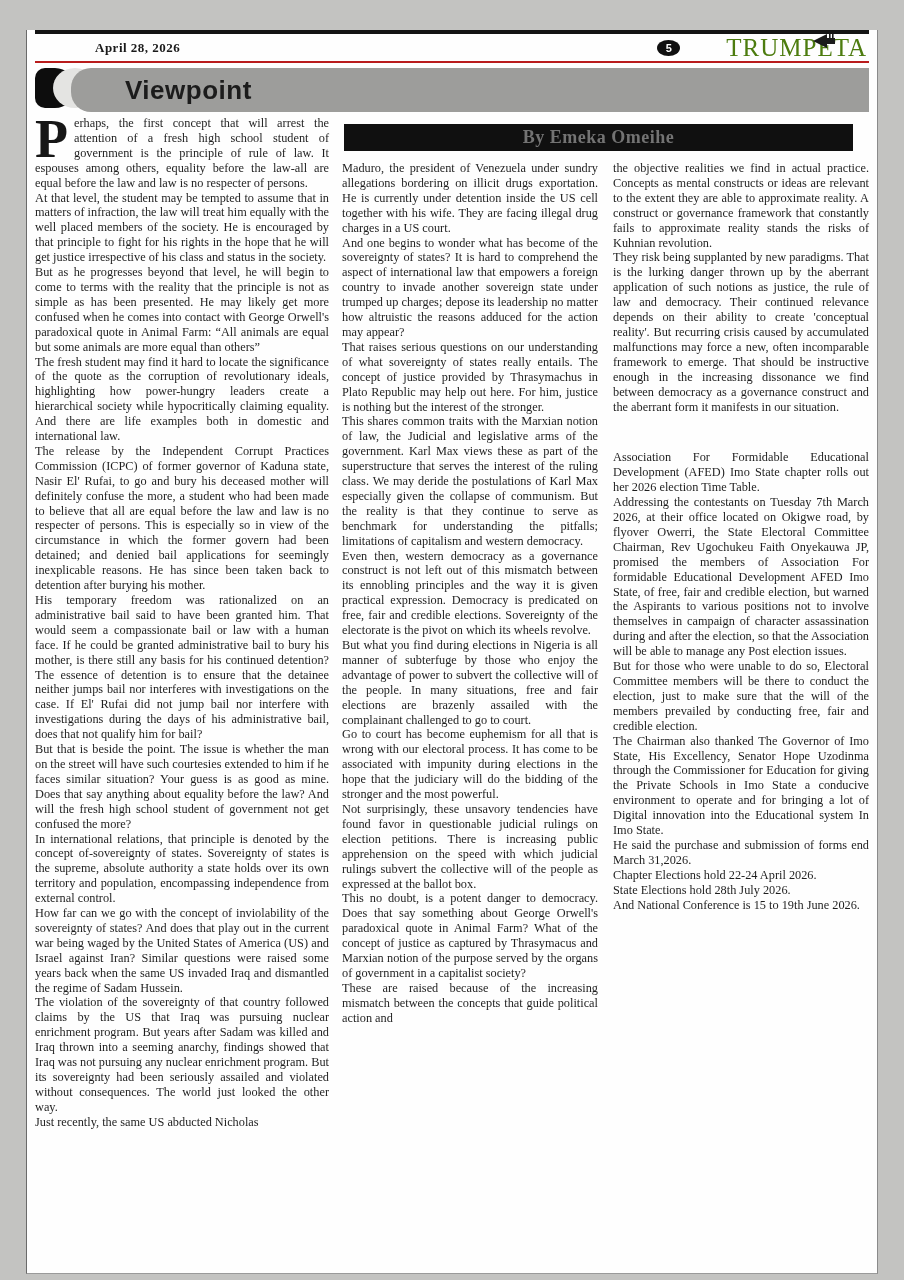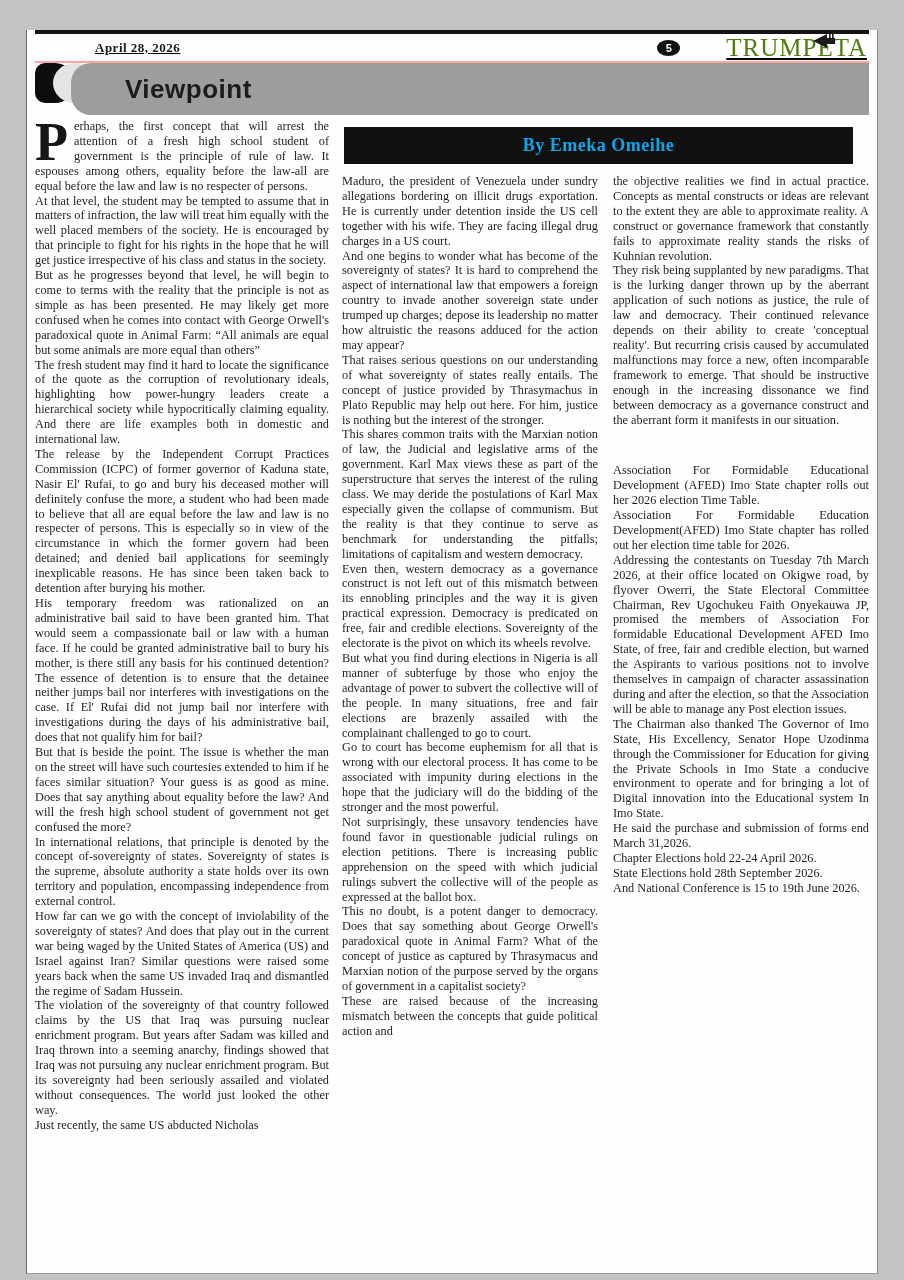--- a/index.html
+++ b/index.html
@@ -17,44 +17,43 @@
     min-height:1244px;
     border-left:1px solid #6a6a6a;
     border-right:1px solid #8a8a8a;
     border-bottom:1px solid #9a9a9a;
     box-sizing:border-box;
     padding:0 8px 10px 8px;
   }
   
   .topbar{
     border-top:4px solid #141414;
-    border-bottom:2px solid #fca5a5;
+    border-bottom:2px solid #b91c1c;
     height:27px;
     display:flex;align-items:center;justify-content:space-between;
     padding:0 2px 0 60px;
-    text-decoration:underline;
   }
   .date{font-weight:bold;font-size:13px;color:#1a1a1a;letter-spacing:.5px;}
   .top-right{display:flex;align-items:center;position:relative;}
   .pagenum{
     display:inline-flex;align-items:center;justify-content:center;
     width:23px;height:16px;border-radius:50%;
     background:#101010;color:#fff;
     font-family:"Liberation Sans",sans-serif;
     font-size:11px;font-weight:bold;margin-right:46px;
   }
   .logo{
     position:relative;
     font-family:"Liberation Serif",serif;
     font-size:25px;color:#4d7c0f;letter-spacing:1px;
     line-height:1;
   }
   .trumpet{position:absolute;right:30px;top:-3px;}
   
-  .banner{position:relative;height:52px;text-decoration:underline;}
+  .banner{position:relative;height:44px;margin-top:5px;text-decoration:underline;}
   .banner .black-cres{
     position:absolute;left:0;top:0;width:40px;height:40px;
     background:#0d0d0d;border-radius:10px 20px 20px 10px / 10px 20px 20px 10px;
   }
   .banner .light-cres{
     position:absolute;left:18px;top:0;width:44px;height:40px;
     background:#e4e4e2;border-radius:22px / 20px;
   }
   .banner .gray-bar{
     position:absolute;left:36px;right:0;top:0;bottom:0;
@@ -91,22 +90,22 @@
   }
   .hl1{
     font-size:96px;height:133px;line-height:96px;
     transform:scale(1.02,1.32);transform-origin:50% 30%;
   }
   .hl2{
     font-size:96px;height:138px;line-height:100px;
     transform:scale(1.06,1.32);transform-origin:50% 25%;
   }
   .bylinebar{
-    background:#101010;color:#0ea5e9;
-    height:37px;display:flex;align-items:center;justify-content:center;
+    background:#101010;color:#737373;
+    height:27px;display:flex;align-items:center;justify-content:center;
     font-weight:bold;font-size:18px;letter-spacing:.5px;
     margin:8px 16px 10px 2px;
   }
   .cols2{display:flex;gap:15px;}
   .cols2 .col{flex:1;min-width:0;}
   .afed{margin-top:36px;}
 </style>
 </head>
 <body>
 
@@ -171,26 +170,26 @@
             <p>This no doubt, is a potent danger to democracy. Does that say something about George Orwell's paradoxical quote in Animal Farm? What of the concept of justice as captured by Thrasymacus and Marxian notion of the purpose served by the organs of government in a capitalist society?</p>
             <p>These are raised because of the increasing mismatch between the concepts that guide political action and</p>
           </div>
         <div class="col bodytext">
           <div>
               <p>the objective realities we find in actual practice. Concepts as mental constructs or ideas are relevant to the extent they are able to approximate reality. A construct or governance framework that constantly fails to approximate reality stands the risks of Kuhnian revolution.</p>
               <p>They risk being supplanted by new paradigms. That is the lurking danger thrown up by the aberrant application of such notions as justice, the rule of law and democracy. Their continued relevance depends on their ability to create 'conceptual reality'. But recurring crisis caused by accumulated malfunctions may force a new, often incomparable framework to emerge. That should be instructive enough in the increasing dissonance we find between democracy as a governance construct and the aberrant form it manifests in our situation.</p>
             </div>
           <div class="afed">
               <p>Association For Formidable Educational Development (AFED) Imo State chapter rolls out her 2026 election Time Table.</p>
-              <p>Association For Formidable Education Development(AFED) Imo State chapter has rolled out her election time table for 2026.</p>
               <p>Addressing the contestants on Tuesday 7th March 2026, at their office located on Okigwe road, by flyover Owerri, the State Electoral Committee Chairman, Rev Ugochukeu Faith Onyekauwa JP, promised the members of Association For formidable Educational Development AFED Imo State, of free, fair and credible election, but warned the Aspirants to various positions not to involve themselves in campaign of character assassination during and after the election, so that the Association will be able to manage any Post election issues.</p>
+              <p>But for those who were unable to do so, Electoral Committee members will be there to conduct the election, just to make sure that the will of the members prevailed by conducting free, fair and credible election.</p>
               <p>The Chairman also thanked The Governor of Imo State, His Excellency, Senator Hope Uzodinma through the Commissioner for Education for giving the Private Schools in Imo State a conducive environment to operate and for bringing a lot of Digital innovation into the Educational system In Imo State.</p>
               <p>He said the purchase and submission of forms end March 31,2026.</p>
               <p>Chapter Elections hold 22-24 April 2026.</p>
-              <p>State Elections hold 28th September 2026.</p>
+              <p>State Elections hold 28th July 2026.</p>
               <p>And National Conference is 15 to 19th June 2026.</p>
             </div>
         </div>
       </div>
     </div>
 
   </div>
 </div>
 
 </body></html>

